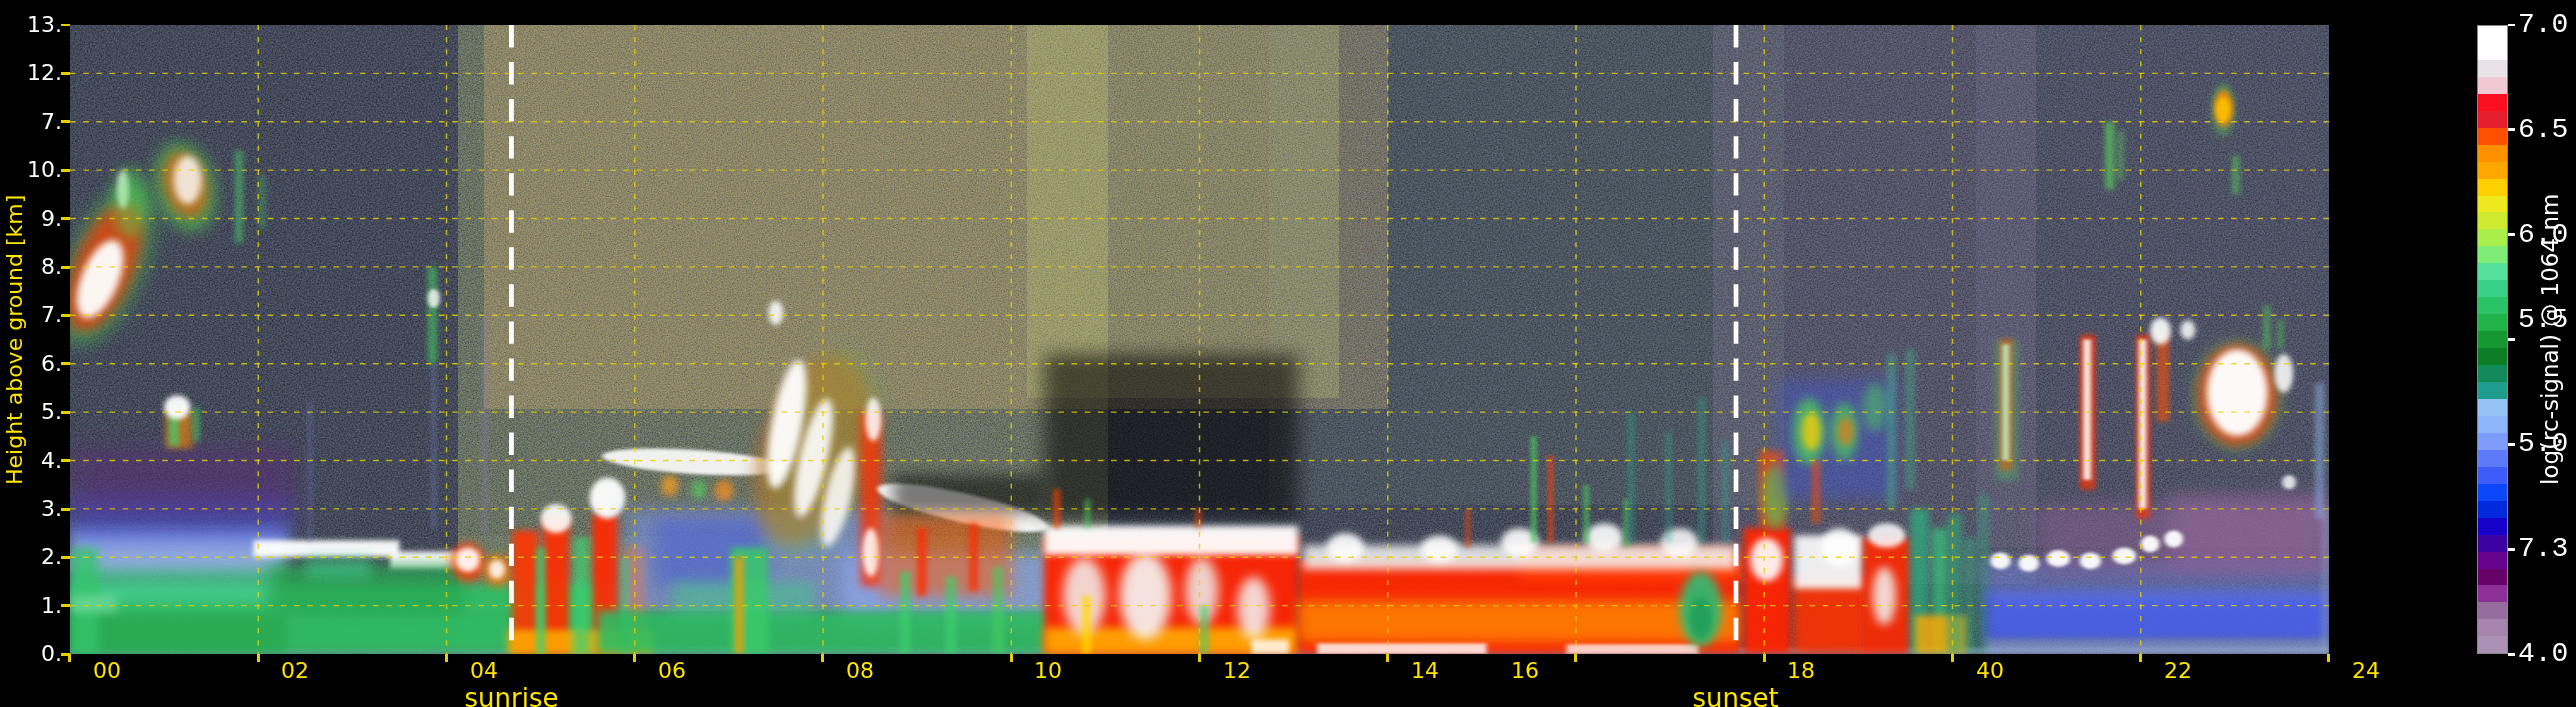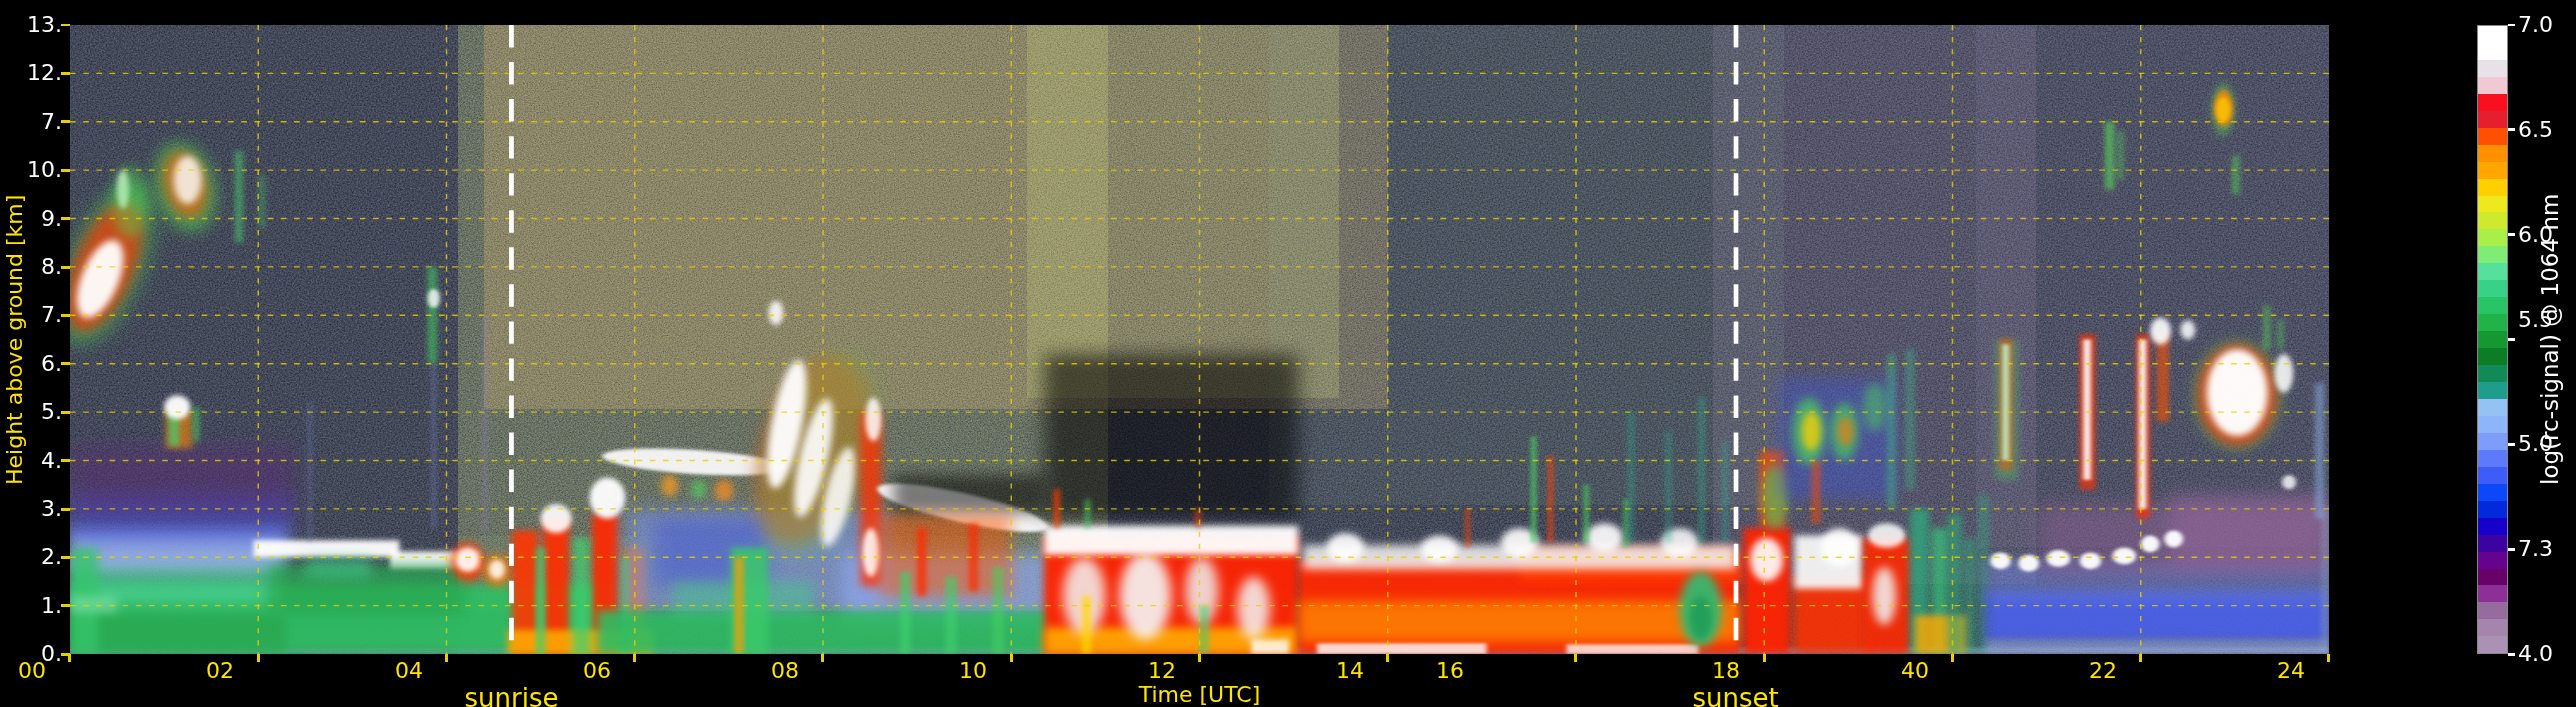--- a/index.html
+++ b/index.html
@@ -6,27 +6,27 @@
   .stage{position:relative;width:2576px;height:707px;background:#000;overflow:hidden;
          font-family:"DejaVu Sans","Liberation Sans",sans-serif;}
   .title{position:absolute;left:70px;top:0.9px;width:2259px;text-align:center;
          color:#ffe400;font-size:23px;white-space:pre;}
   .plot{position:absolute;left:70px;top:25px;width:2259px;height:629px;background:#000;}
   .plot svg{position:absolute;left:0;top:0;width:100%;height:100%;}
   .ylabel{position:absolute;left:1.7px;top:25px;height:629px;width:31px;color:#ffe400;font-size:22px;
           writing-mode:vertical-rl;transform:rotate(180deg);text-align:center;white-space:nowrap;}
   .xlabel{position:absolute;left:70px;top:682px;width:2259px;text-align:center;color:#ffe400;font-size:22px;}
   .ytick{position:absolute;left:0;width:62px;text-align:right;color:#ffffff;font-size:22px;line-height:26px;}
-  .xtick{position:absolute;width:103px;text-align:left;color:#ffe400;font-size:22px;line-height:26px;}
+  .xtick{position:absolute;width:103px;text-align:right;color:#ffe400;font-size:22px;line-height:26px;}
   .tickmark{position:absolute;background:#e8d000;}
   .sun-label{position:absolute;width:155px;text-align:center;color:#ffe400;font-size:26px;}
   .cbar{position:absolute;left:2477px;top:25px;width:31px;height:629px;display:flex;flex-direction:column;
         border:0.9px solid #888;box-sizing:border-box;}
   .cbar-band{flex:1 1 auto;}
-  .cbtick-label{position:absolute;color:#ffffff;font-size:22px;line-height:26px;}
+  .cbtick-label{position:absolute;color:#ffffff;font-size:28px;line-height:26px;font-family:Liberation Mono, monospace;}
   .cbtick-mark{position:absolute;background:#ffffff;}
   .cbar-label{position:absolute;left:2537px;top:25px;height:629px;width:36px;color:#ffffff;font-size:23px;
               writing-mode:vertical-rl;transform:rotate(180deg);text-align:center;white-space:nowrap;}
 </style>
 </head>
 <body>
 
 <div class="stage">
   <div class="ylabel">Height above ground [km]</div>
   <div class="plot" id="plot">
@@ -368,21 +368,20 @@
       <div class="tickmark" style="left: 1951px; top: 654px; width: 2.6px; height: 7.7px;"></div>
       <div class="xtick" style="left: 2089px; top: 658px;">22</div>
       <div class="tickmark" style="left: 2139px; top: 654px; width: 2.6px; height: 7.7px;"></div>
       <div class="xtick" style="left: 2277px; top: 658px;">24</div>
       <div class="tickmark" style="left: 2327px; top: 654px; width: 2.6px; height: 7.7px;"></div>
     </div>
   <div id="sunlabels">
       <div class="sun-label" style="left: 434px; top: 683px;">sunrise</div>
       <div class="sun-label" style="left: 1658px; top: 683px;">sunset</div>
     </div>
-  <div class="xlabel">Time [UTC]</div>
   <div class="cbar" id="cbar">
       <div class="cbar-band" style="background: rgb(255, 255, 255);"></div>
       <div class="cbar-band" style="background: rgb(255, 255, 255);"></div>
       <div class="cbar-band" style="background: rgb(233, 225, 232);"></div>
       <div class="cbar-band" style="background: rgb(241, 201, 211);"></div>
       <div class="cbar-band" style="background: rgb(250, 15, 30);"></div>
       <div class="cbar-band" style="background: rgb(230, 31, 46);"></div>
       <div class="cbar-band" style="background: rgb(254, 80, 0);"></div>
       <div class="cbar-band" style="background: rgb(255, 144, 0);"></div>
       <div class="cbar-band" style="background: rgb(255, 166, 0);"></div>

